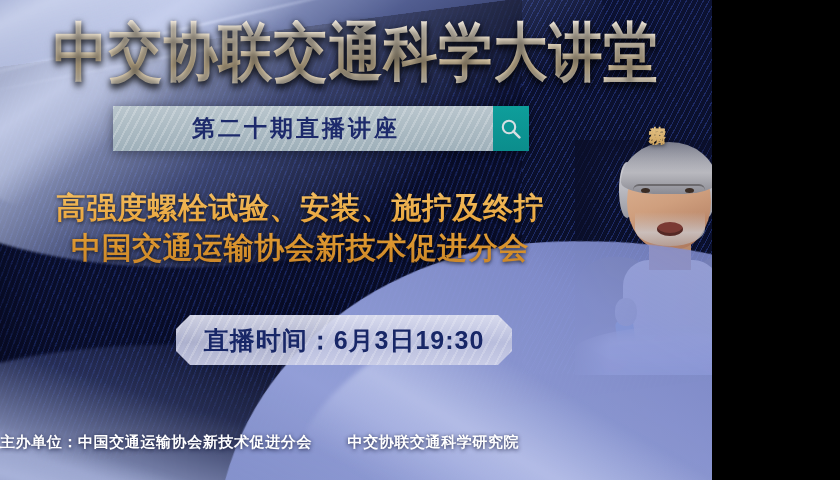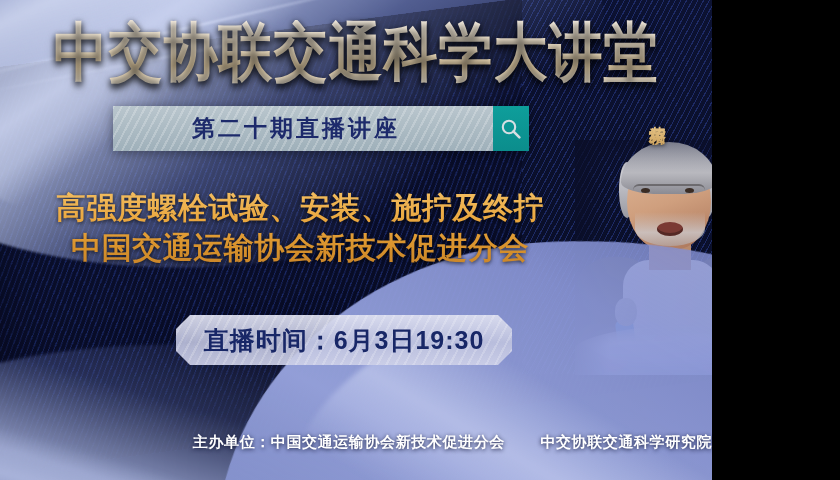--- a/index.html
+++ b/index.html
@@ -476,21 +476,21 @@
   }
   .v-org { right: 12px; top: 94px; }
   .v-speaker { right: 45px; top: 112px; }
 
   
   .footer {
     position: absolute;
     left: 0;
     right: 0;
     bottom: 28px;
-    text-align: right;
+    text-align: left;
     color: #ffffff;
     font-size: 15px;
     font-weight: 700;
     letter-spacing: 0.6px;
     text-shadow: 0 1px 4px rgba(10,16,50,0.9);
   }
   .footer .gap { display: inline-block; width: 26px; }
 </style>
 </head>
 <body>

